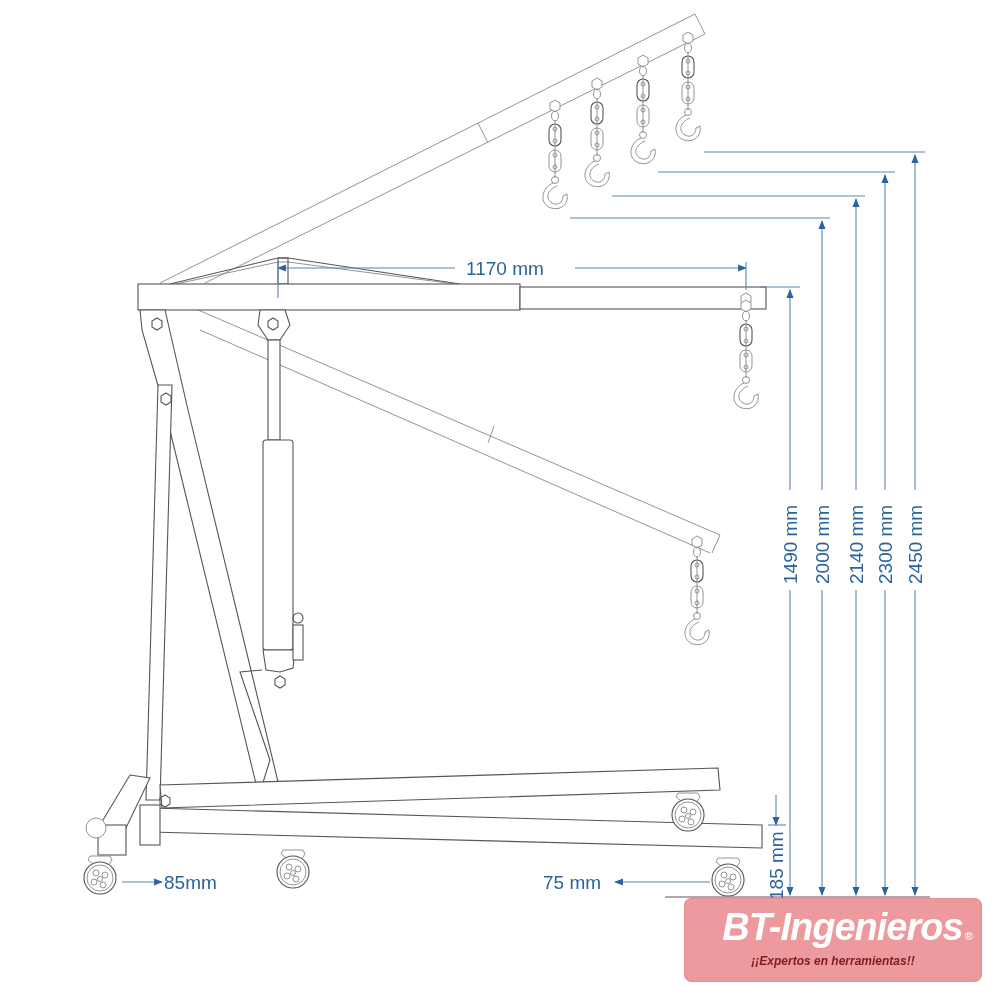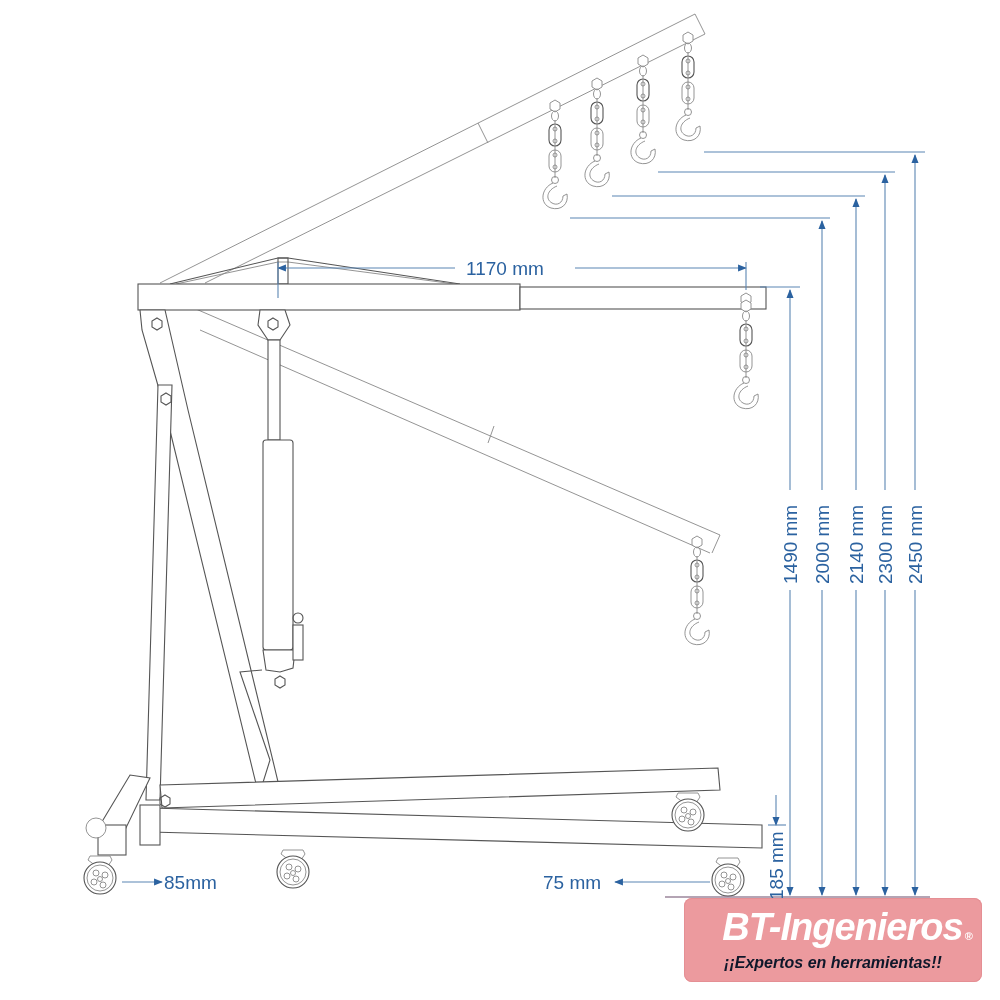--- a/index.html
+++ b/index.html
@@ -17,22 +17,22 @@
       box-shadow: 0 0 0 1px #e58f94 inset;
     }
     .logo-title {
       position: absolute; left: 0; right: 0; top: 8px; text-align: center;
       color: #fff; font-family: "Liberation Sans", sans-serif; font-weight: bold;
       font-style: italic; font-size: 38px; letter-spacing: -1px; margin-left: 28px;
     }
     .logo-reg { font-size: 11px; font-style: normal; vertical-align: baseline; margin-left: 2px; }
     .logo-sub {
       position: absolute; left: 0; right: 0; top: 56px; text-align: center;
-      color: #0f172a; font-family: "Liberation Sans", sans-serif; font-style: italic;
-      font-weight: bold; font-size: 16px;
+      color: #7f1d1d; font-family: "Liberation Sans", sans-serif; font-style: italic;
+      font-weight: bold; font-size: 12px;
     }
   </style>
 </head>
 <body>
 
 <svg id="diagram" viewBox="0 0 1000 1000" xmlns="http://www.w3.org/2000/svg">
   <defs>
     <marker id="arr" viewBox="0 0 10 10" refX="9" refY="5" markerWidth="8" markerHeight="8" orient="auto-start-reverse">
       <path d="M0,1 L10,5 L0,9 z" fill="#2b62a0"></path>
     </marker>

